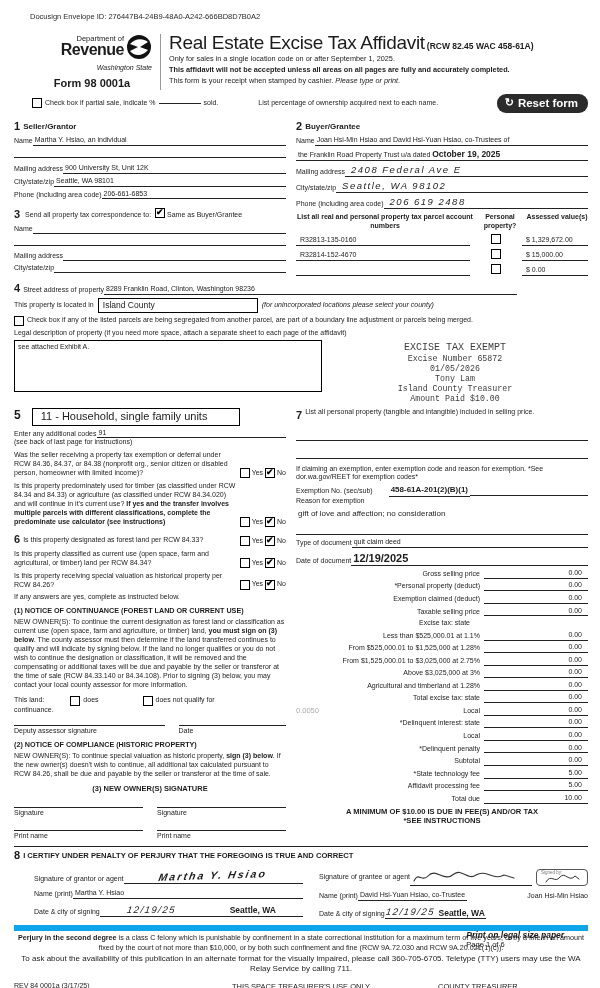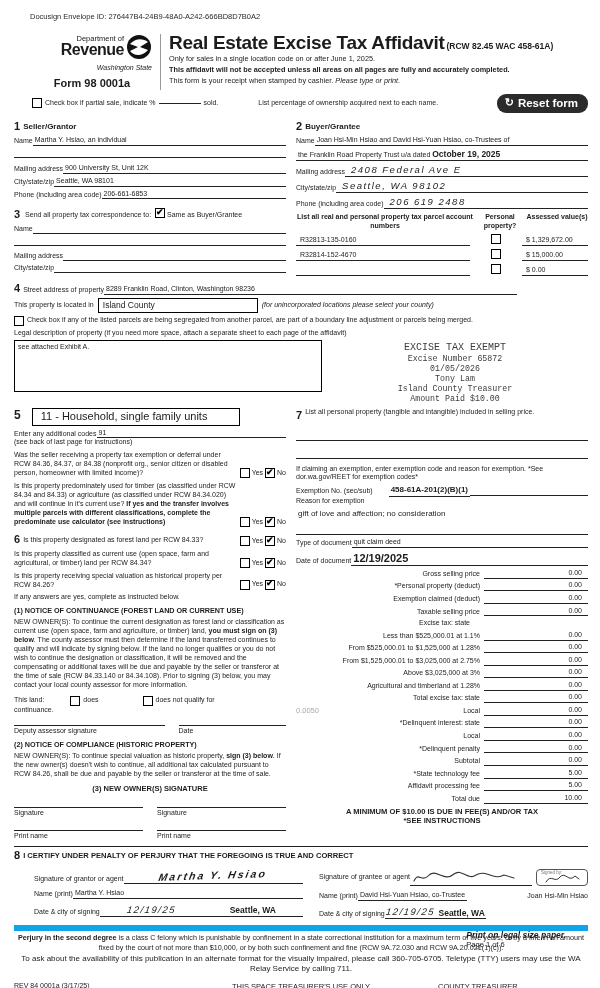--- a/index.html
+++ b/index.html
@@ -10,21 +10,21 @@
   .hdr{display:flex;align-items:flex-start;margin-left:18px;}
   .logoblk{width:120px;flex:none;padding-top:2px;}
   .logorow{display:flex;justify-content:flex-end;align-items:flex-start;}
   .deptcol{text-align:right;margin-right:2px;}
   .dept1{font-size:7.5px;}
   .dept2{font-size:16px;font-weight:bold;letter-spacing:-.5px;line-height:.9;}
   .dept3{font-size:7px;font-style:italic;text-align:right;margin-top:1px;}
   .formno{font-size:11px;font-weight:bold;text-align:center;margin-top:3px;}
   .hdiv{width:1px;background:#999;align-self:stretch;margin:2px 8px 0 8px;}
   .titleblk{flex:1;padding-top:1px;}
-  .title{font-size:19px;font-weight:bold;letter-spacing:-.3px;line-height:1;}
+  .title{font-size:19px;font-weight:normal;letter-spacing:-.3px;line-height:1;}
   .titlercw{font-size:8.5px;font-weight:bold;}
   .sub{font-size:7.3px;margin-top:2px;}
   .sub i{font-style:italic;}
   
   .partialrow{display:flex;align-items:center;margin:4px 0 2px 18px;}
   .resetbtn{margin-left:auto;background:#2b2b2b;color:#fff;border:none;border-radius:9px;font-weight:bold;font-size:11.5px;padding:3px 10px 4px 8px;display:flex;align-items:center;gap:4px;font-family:"Liberation Sans",sans-serif;}
   .reseticon{font-size:11px;line-height:1;}
   
   .num{font-weight:bold;font-size:11px;margin-right:3px;vertical-align:-1px;}
   .bold{font-weight:bold;}
@@ -110,21 +110,21 @@
       </div>
       <div class="dept3">Washington State</div>
       <div class="formno">Form 98 0001a</div>
     </div>
     <div class="hdiv"></div>
     <div class="titleblk">
       <div>
         <span class="title">Real Estate Excise Tax Affidavit</span>
         <span class="titlercw">(RCW 82.45 WAC 458-61A)</span>
       </div>
-      <div class="sub">Only for sales in a single location code on or after June 1, 2025.</div>
+      <div class="sub">Only for sales in a single location code on or after September 1, 2025.</div>
       <div class="sub bold">This affidavit will not be accepted unless all areas on all pages are fully and accurately completed.</div>
       <div class="sub"><span>This form is your receipt when stamped by cashier. </span><i>Please type or print.</i></div>
     </div>
   </div>
 
   <div class="partialrow">
     <span class="cb"></span>
     <span style="margin-left:3px;">Check box if partial sale, indicate %</span>
     <span class="fline-static" style="width:42px;margin:0 3px;"></span>
     <span>sold.</span>

